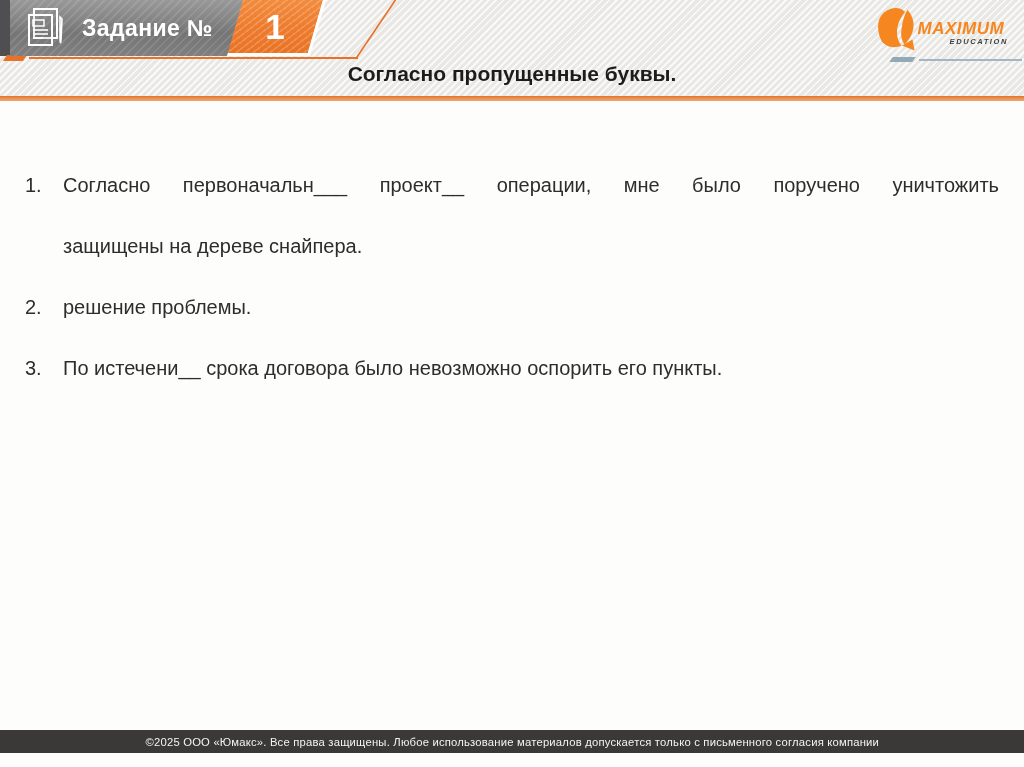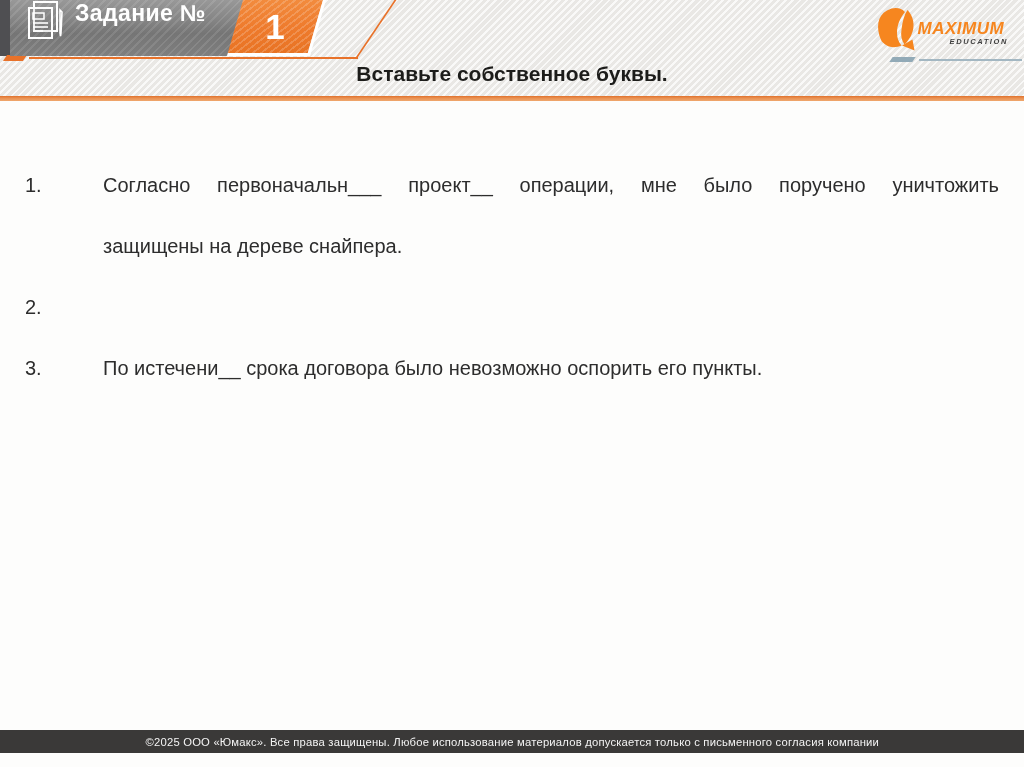--- a/index.html
+++ b/index.html
@@ -13,21 +13,21 @@
       #f2f1ef;}
   .header-divider{position:absolute;left:0;top:96px;width:1024px;height:5px;
     background:linear-gradient(180deg,#e0712c 0%,#ea9253 45%,#efa76d 100%);}
 
   
   .edge-strip{position:absolute;left:0;top:0;width:10px;height:56px;background:#4f4f52;}
   .task-banner{position:absolute;left:10px;top:0;width:240px;height:56px;
     background:
       repeating-linear-gradient(135deg, rgba(255,255,255,.10) 0 2px, rgba(255,255,255,0) 2px 6px),
       linear-gradient(180deg,#989898 0%,#858585 35%,#757575 60%,#7f7f7f 100%);
-    display:flex;gap:8px;padding-left:15px;box-sizing:border-box;z-index:2;}
+    display:flex;align-items:center;gap:15px;padding-left:15px;box-sizing:border-box;z-index:2;}
   .banner-label{color:#ffffff;font-size:23px;font-weight:bold;letter-spacing:.4px;white-space:nowrap;}
   .doc-icon{flex:0 0 auto;display:block;}
 
   .task-badge{position:absolute;left:243px;top:0;width:80px;height:53px;
     transform:skewX(-16deg);transform-origin:0 0;z-index:3;
     background:
       repeating-linear-gradient(135deg, rgba(255,255,255,.18) 0 2px, rgba(255,255,255,0) 2px 6px),
       linear-gradient(180deg,#f28b3d 0%,#ee7a2c 55%,#e87323 100%);
     border-right:3px solid #ffffff;border-bottom:3px solid #ffffff;
     display:flex;align-items:center;justify-content:center;}
@@ -48,21 +48,21 @@
   .brand-text{display:flex;flex-direction:column;justify-content:center;margin-top:8px;}
   .brand-name{color:#f6861f;font-size:17px;font-weight:bold;font-style:italic;letter-spacing:.5px;line-height:17px;}
   .brand-sub{color:#3f3f3f;font-size:7.5px;font-weight:bold;font-style:italic;letter-spacing:1.6px;line-height:9px;margin-left:32px;}
   .logo-rule-dash{position:absolute;left:891px;top:57px;width:23px;height:5px;background:#92aab7;transform:skewX(-34deg);}
   .logo-rule-line{position:absolute;left:919px;top:59px;width:103px;height:2px;background:#a3b7c2;}
 
   
   .task-list{position:absolute;left:25px;top:155px;width:974px;color:#2d2d2d;}
   .task-item{display:flex;}
   .item-num{flex:0 0 38px;font-size:20px;line-height:61px;}
-  .item-lines{flex:1 1 auto;min-width:0;margin-left:40px;}
+  .item-lines{flex:1 1 auto;min-width:0;}
   .item-line{font-size:20px;line-height:61px;height:61px;}
   .item-line.justified{text-align:justify;text-align-last:justify;}
 
   
   .footer-gap{position:absolute;left:0;bottom:23px;width:1024px;height:8px;background:#ffffff;}
   .footer-bar{position:absolute;left:0;bottom:14px;width:1024px;height:23px;background:#3a3938;
     display:flex;align-items:center;justify-content:center;}
   .copyright{color:#f4f4f4;font-size:11.5px;letter-spacing:.2px;transform:scaleX(.98);white-space:nowrap;}
 </style>
 </head>
@@ -86,21 +86,21 @@
     </svg>
     <span class="banner-label">Задание №</span>
   </div>
   <div class="task-badge">
     <span class="num">1</span>
   </div>
   <div class="accent-dash"></div>
   <div class="accent-line-h"></div>
   <div class="accent-line-d"></div>
 
-  <div class="slide-title">Вставьте собственное буквы.</div>
+  <div class="slide-title">Согласно пропущенные буквы.</div>
 
   <div class="brand-logo">
     <svg width="44" height="48" viewBox="0 0 44 48">
       <path fill="#F6861F" d="M7,35 C2,23 3,11 13,5.5 C20,1.5 27,2.5 31,7 C26,13 23,20 23,28 C23,33 24.5,37 27.5,40.5 C20,44 11,42 7,35 Z"></path>
       <path fill="#F6861F" d="M33.5,5 C39.5,11 41.5,21 37.5,29.5 C35,35.5 30.5,39.5 30.5,39.5 C27.5,35.5 26.5,30.5 27.5,24.5 C28.5,16.5 30,10 33.5,5 Z"></path>
       <path fill="#F6861F" d="M28,40.5 L38.5,34.5 L40.5,45.5 Z"></path>
     </svg>
     <div class="brand-text">
       <span class="brand-name">MAXIMUM</span>
       <span class="brand-sub">EDUCATION</span>
@@ -115,20 +115,21 @@
       <div class="item-num">1.</div>
       <div class="item-lines">
         <div class="item-line justified">Согласно первоначальн___ проект__ операции, мне было поручено уничтожить</div>
         <div class="item-line">защищены на дереве снайпера.</div>
       </div>
     </div>
 
     <div class="task-item">
       <div class="item-num">2.</div>
       <div class="item-lines">
+        <div class="item-line">решение проблемы.</div>
       </div>
     </div>
 
     <div class="task-item">
       <div class="item-num">3.</div>
       <div class="item-lines">
         <div class="item-line">По истечени__ срока договора было невозможно оспорить его пункты.</div>
       </div>
     </div>
 

